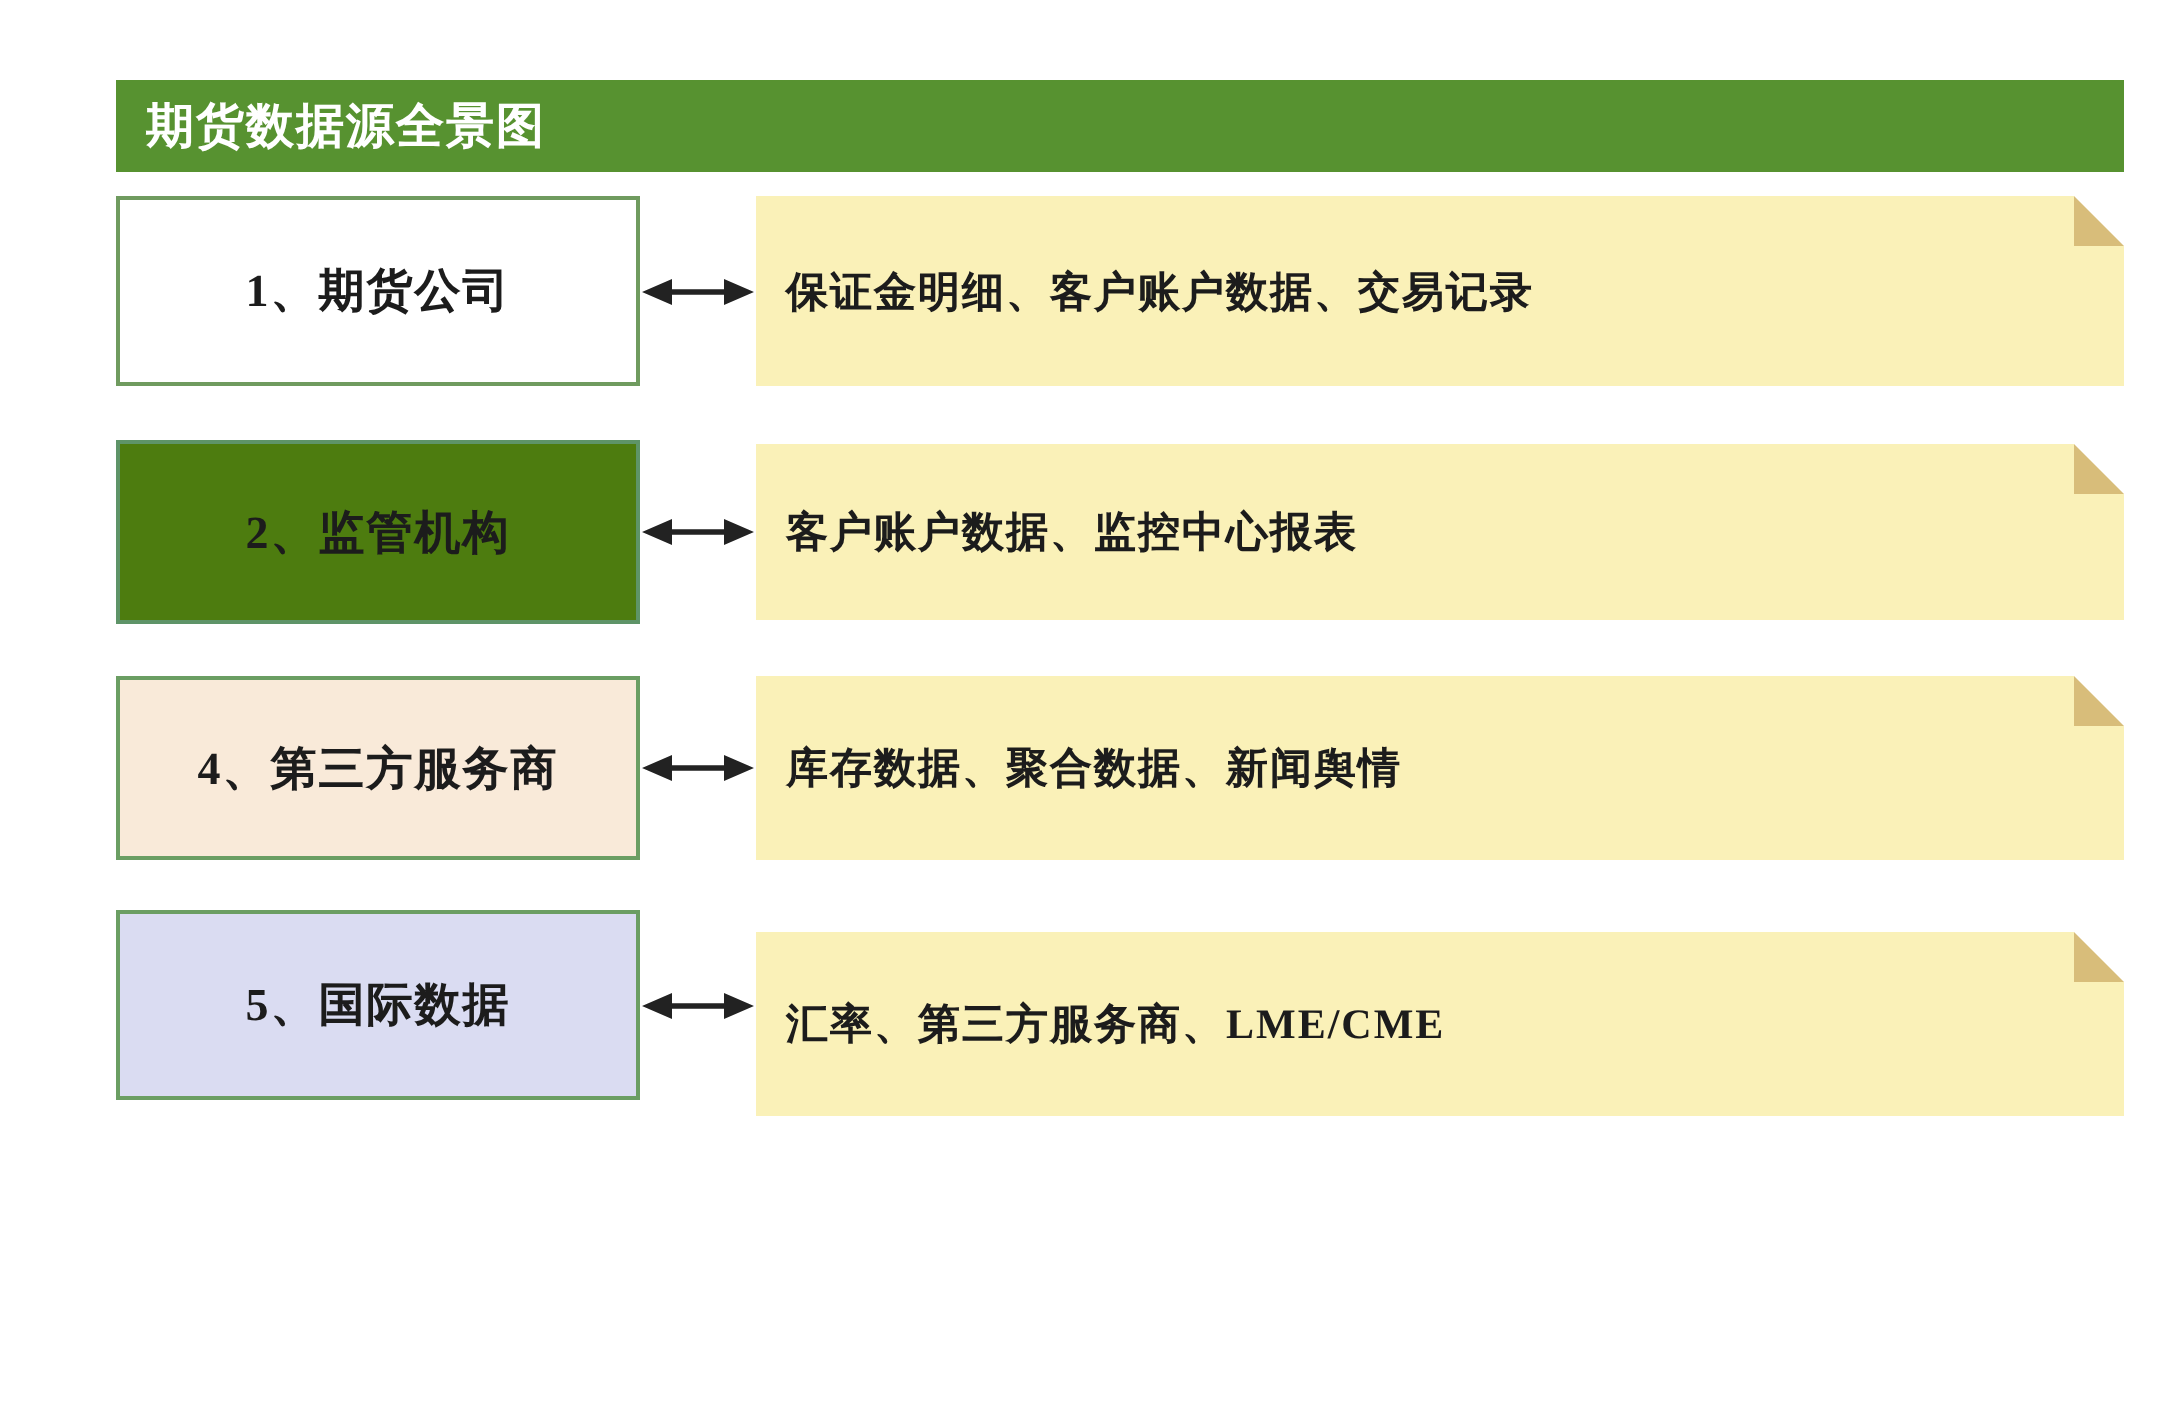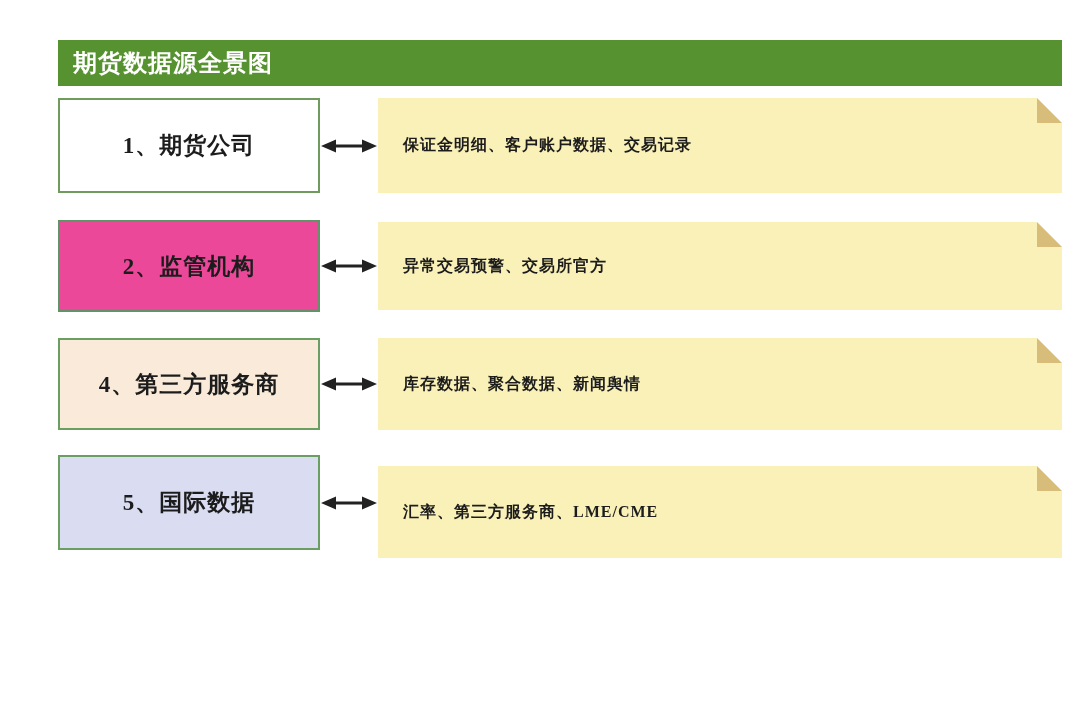--- a/index.html
+++ b/index.html
@@ -54,21 +54,21 @@
     position:absolute;left:320px;right:0;top:0;bottom:0;
     background:var(--note-bg);
     display:flex;align-items:center;
   }
   
   .row:nth-of-type(3) .note{top:2px;bottom:2px;}
   .row:nth-of-type(5) .note{top:11px;bottom:auto;height:92px;}
   .row:nth-of-type(6) .note{top:16px;bottom:auto;height:64px;}
 
   .note .note-label{
-    font-size:16px;font-weight:700;padding-left:25px;letter-spacing:1px;
+    font-size:21px;font-weight:700;padding-left:15px;letter-spacing:1px;
     white-space:nowrap;
   }
   
   .note .fold{
     position:absolute;top:0;right:0;width:0;height:0;
     border-top:25px solid #ffffff;
     border-left:25px solid var(--note-fold);
   }
 </style>
 </head>
@@ -89,30 +89,30 @@
           <path d="M0 8 L15 1.5 L15 6.6 L41 6.6 L41 1.5 L56 8 L41 14.5 L41 9.4 L15 9.4 L15 14.5 Z" fill="var(--arrow-color)"></path>
         </svg>
     </div>
     <div class="note">
       <span class="note-label">保证金明细、客户账户数据、交易记录</span>
       <span class="fold"></span>
     </div>
   </div>
 
   <div class="row">
-    <div class="src-box" style="background-color: #ec4899; border-color: rgb(94, 148, 104);">
+    <div class="src-box" style="background-color: #4d7c0f; border-color: rgb(94, 148, 104);">
       <span class="src-label">2、监管机构</span>
     </div>
     <div class="arrow-wrap">
       <svg width="56" height="16" viewBox="0 0 56 16">
           <path d="M0 8 L15 1.5 L15 6.6 L41 6.6 L41 1.5 L56 8 L41 14.5 L41 9.4 L15 9.4 L15 14.5 Z" fill="var(--arrow-color)"></path>
         </svg>
     </div>
     <div class="note">
-      <span class="note-label">异常交易预警、交易所官方</span>
+      <span class="note-label">客户账户数据、监控中心报表</span>
       <span class="fold"></span>
     </div>
   </div>
 
 
   <div class="row">
     <div class="src-box" style="background-color: rgb(249, 234, 217); border-color: rgb(107, 158, 99);">
       <span class="src-label">4、第三方服务商</span>
     </div>
     <div class="arrow-wrap">

